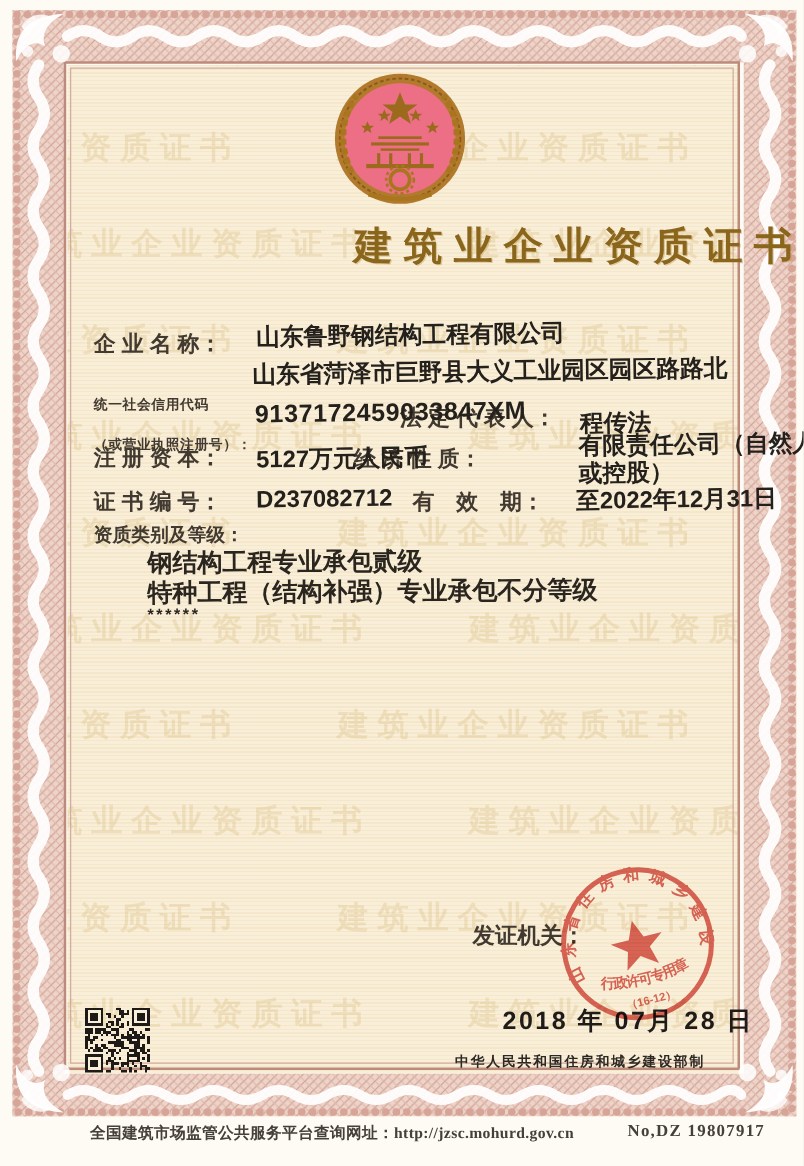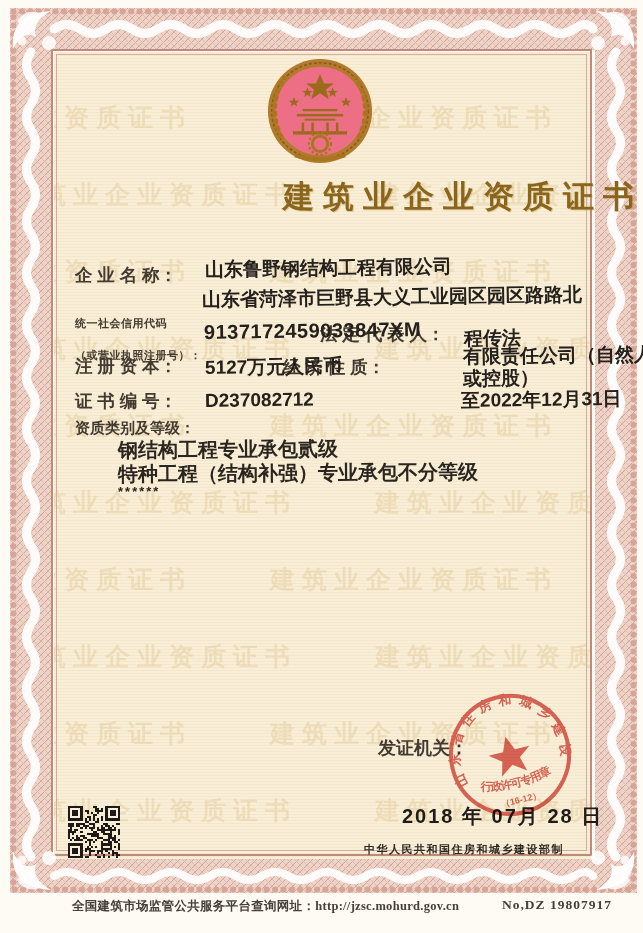--- a/index.html
+++ b/index.html
@@ -136,20 +136,21 @@
 
   <div class="abs content" id="cert-title">建筑业企业资质证书</div>
 
   <div class="abs lbl" id="lbl-company">企 业 名 称：</div>
   <div class="abs lbl-sm" id="lbl-cc1">统一社会信用代码</div>
   <div class="abs lbl-sm" id="lbl-cc2">（或营业执照注册号）：</div>
   <div class="abs lbl" id="lbl-legal">法 定 代 表 人：</div>
   <div class="abs lbl" id="lbl-capital">注 册 资 本：</div>
   <div class="abs lbl" id="lbl-econ">经 济 性 质：</div>
   <div class="abs lbl" id="lbl-certno">证 书 编 号：</div>
+  <div class="abs lbl" id="lbl-valid">有　效　期：</div>
   <div class="abs lbl" id="lbl-qual">资质类别及等级：</div>
 
   <div class="abs val" id="val-company">山东鲁野钢结构工程有限公司</div>
   <div class="abs val" id="val-address">山东省菏泽市巨野县大义工业园区园区路路北</div>
   <div class="abs val" id="val-cc">9137172459033847XM</div>
   <div class="abs val" id="val-legal">程传法</div>
   <div class="abs val" id="val-capital">5127万元人民币</div>
   <div class="abs val" id="val-econ1">有限责任公司（自然人投资</div>
   <div class="abs val" id="val-econ2">或控股）</div>
   <div class="abs val" id="val-certno">D237082712</div>

